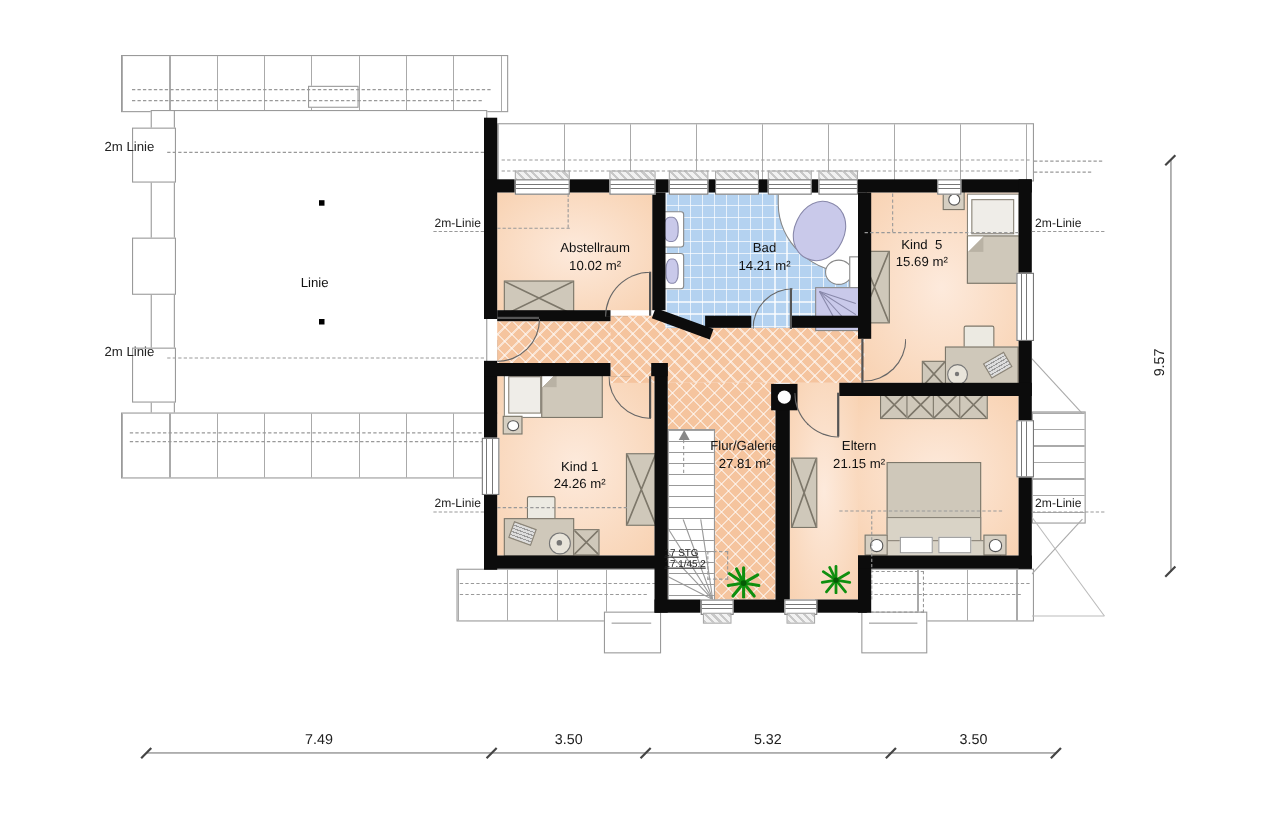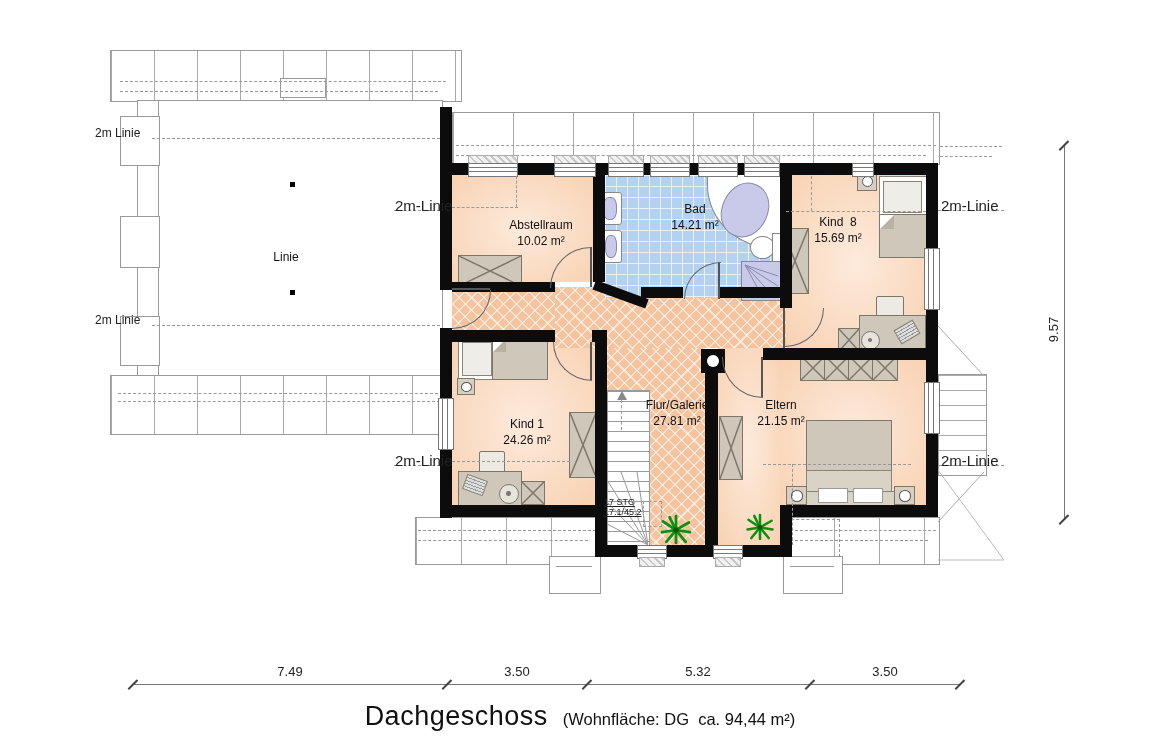--- a/index.html
+++ b/index.html
@@ -37,21 +37,21 @@
   .leaf{position:absolute;background:#555;}
   .arc{position:absolute;}
   .arcTL{border-right:1.5px solid #666;border-bottom:1.5px solid #666;border-radius:0 0 100% 0;}
   .arcTR{border-left:1.5px solid #666;border-bottom:1.5px solid #666;border-radius:0 0 0 100%;}
   .arcBR{border-left:1.5px solid #666;border-top:1.5px solid #666;border-radius:100% 0 0 0;}
   .col{position:absolute;background:#0c0c0c;}
   .col::after{content:"";position:absolute;left:25%;top:25%;width:50%;height:50%;background:#fff;border-radius:50%;}
   .sink{position:absolute;background:#fff;border:1px solid #888;border-radius:3px;}
   .sink::after{content:"";position:absolute;left:3px;top:4px;right:4px;bottom:4px;background:#c9c9ea;border:1px solid #8888aa;border-radius:40%;}
   .label{position:absolute;font-size:12px;color:#111;text-align:center;transform:translateX(-50%);line-height:1.3;white-space:pre;}
-  .guide{position:absolute;font-size:15px;color:#222;white-space:pre;}
+  .guide{position:absolute;font-size:11px;color:#222;white-space:pre;}
   .dimtxt{position:absolute;font-size:13px;color:#222;transform:translateX(-50%);white-space:pre;}
   .tick{position:absolute;width:1.5px;height:13px;background:#444;transform:rotate(45deg);}
   .dimline{position:absolute;background:#777;}
   .stairtxt{position:absolute;font-size:9px;color:#222;line-height:1.15;white-space:pre;}
   #titleRow{position:absolute;left:0;top:701px;width:100%;display:flex;justify-content:center;align-items:baseline;gap:15px;}
   #titleMain{font-size:27px;color:#111;letter-spacing:.5px;white-space:pre;}
   #titleSub{font-size:16.5px;color:#111;white-space:pre;}
   .arrowUp{position:absolute;width:0;height:0;border-left:5px solid transparent;border-right:5px solid transparent;border-bottom:9px solid #888;}
 </style>
 </head>
@@ -311,22 +311,22 @@
   <div class="dashH" style="left:452px;top:207px;width:66px;"></div>
   <div class="dashV" style="left:516px;top:176px;height:31px;"></div>
   <div class="dashH" style="left:786px;top:211px;width:140px;"></div>
   <div class="dashV" style="left:811px;top:176px;height:35px;"></div>
   <div class="dashH" style="left:452px;top:461px;width:118px;"></div>
   <div class="dashH" style="left:763px;top:464px;width:148px;"></div>
   <div class="dashV" style="left:792px;top:464px;height:81px;"></div>
 
   <div class="label" style="left:286px;top:250px;"><span>Linie</span></div>
   <div class="label" style="left:541px;top:218px;"><span>Abstellraum</span><br><span>10.02 m²</span></div>
-  <div class="label" style="left:695px;top:202px;"><span>Bad</span><br><span>14.21 m²</span></div>
-  <div class="label" style="left:838px;top:215px;"><span>Kind  8</span><br><span>15.69 m²</span></div>
+  <div class="label" style="left:695px;top:218px;"><span>Bad</span><br><span>14.21 m²</span></div>
+  <div class="label" style="left:838px;top:215px;"><span>Kind  5</span><br><span>15.69 m²</span></div>
   <div class="label" style="left:527px;top:398px;margin-top:19px;"><span>Kind 1</span><br><span>24.26 m²</span></div>
   <div class="label" style="left:677px;top:398px;"><span>Flur/Galerie</span><br><span>27.81 m²</span></div>
   <div class="label" style="left:781px;top:398px;"><span>Eltern</span><br><span>21.15 m²</span></div>
   <div class="stairtxt" style="left:604px;top:497px;text-decoration:underline;"><span>17 STG</span><br><span>17.1/45.2</span></div>
 
   <div class="guide" style="left:95px;top:126px;font-size:12px;"><span>2m Linie</span></div>
   <div class="guide" style="left:95px;top:313px;font-size:12px;"><span>2m Linie</span></div>
   <div class="guide" style="left:395px;top:197px;"><span>2m-Linie</span></div>
   <div class="guide" style="left:395px;top:452px;"><span>2m-Linie</span></div>
   <div class="guide" style="left:941px;top:197px;"><span>2m-Linie</span></div>
@@ -340,18 +340,14 @@
   <div class="tick" style="left:959px;top:678px;"></div>
   <div class="dimtxt" style="left:290px;top:664px;"><span>7.49</span></div>
   <div class="dimtxt" style="left:517px;top:664px;"><span>3.50</span></div>
   <div class="dimtxt" style="left:698px;top:664px;"><span>5.32</span></div>
   <div class="dimtxt" style="left:885px;top:664px;"><span>3.50</span></div>
   <div class="dimline" style="left:1064px;top:145px;width:1px;height:375px;"></div>
   <div class="tick" style="left:1063px;top:139px;"></div>
   <div class="tick" style="left:1063px;top:513px;"></div>
   <div class="abs" style="left:1041px;top:322px;font-size:13px;color:#222;transform:rotate(-90deg);white-space:pre;"><span>9.57</span></div>
 
-  <div id="titleRow">
-    <span id="titleMain">Dachgeschoss</span>
-    <span id="titleSub">(Wohnfläche: DG  ca. 94,44 m²)</span>
-  </div>
 
 </div>
 
 </body></html>

